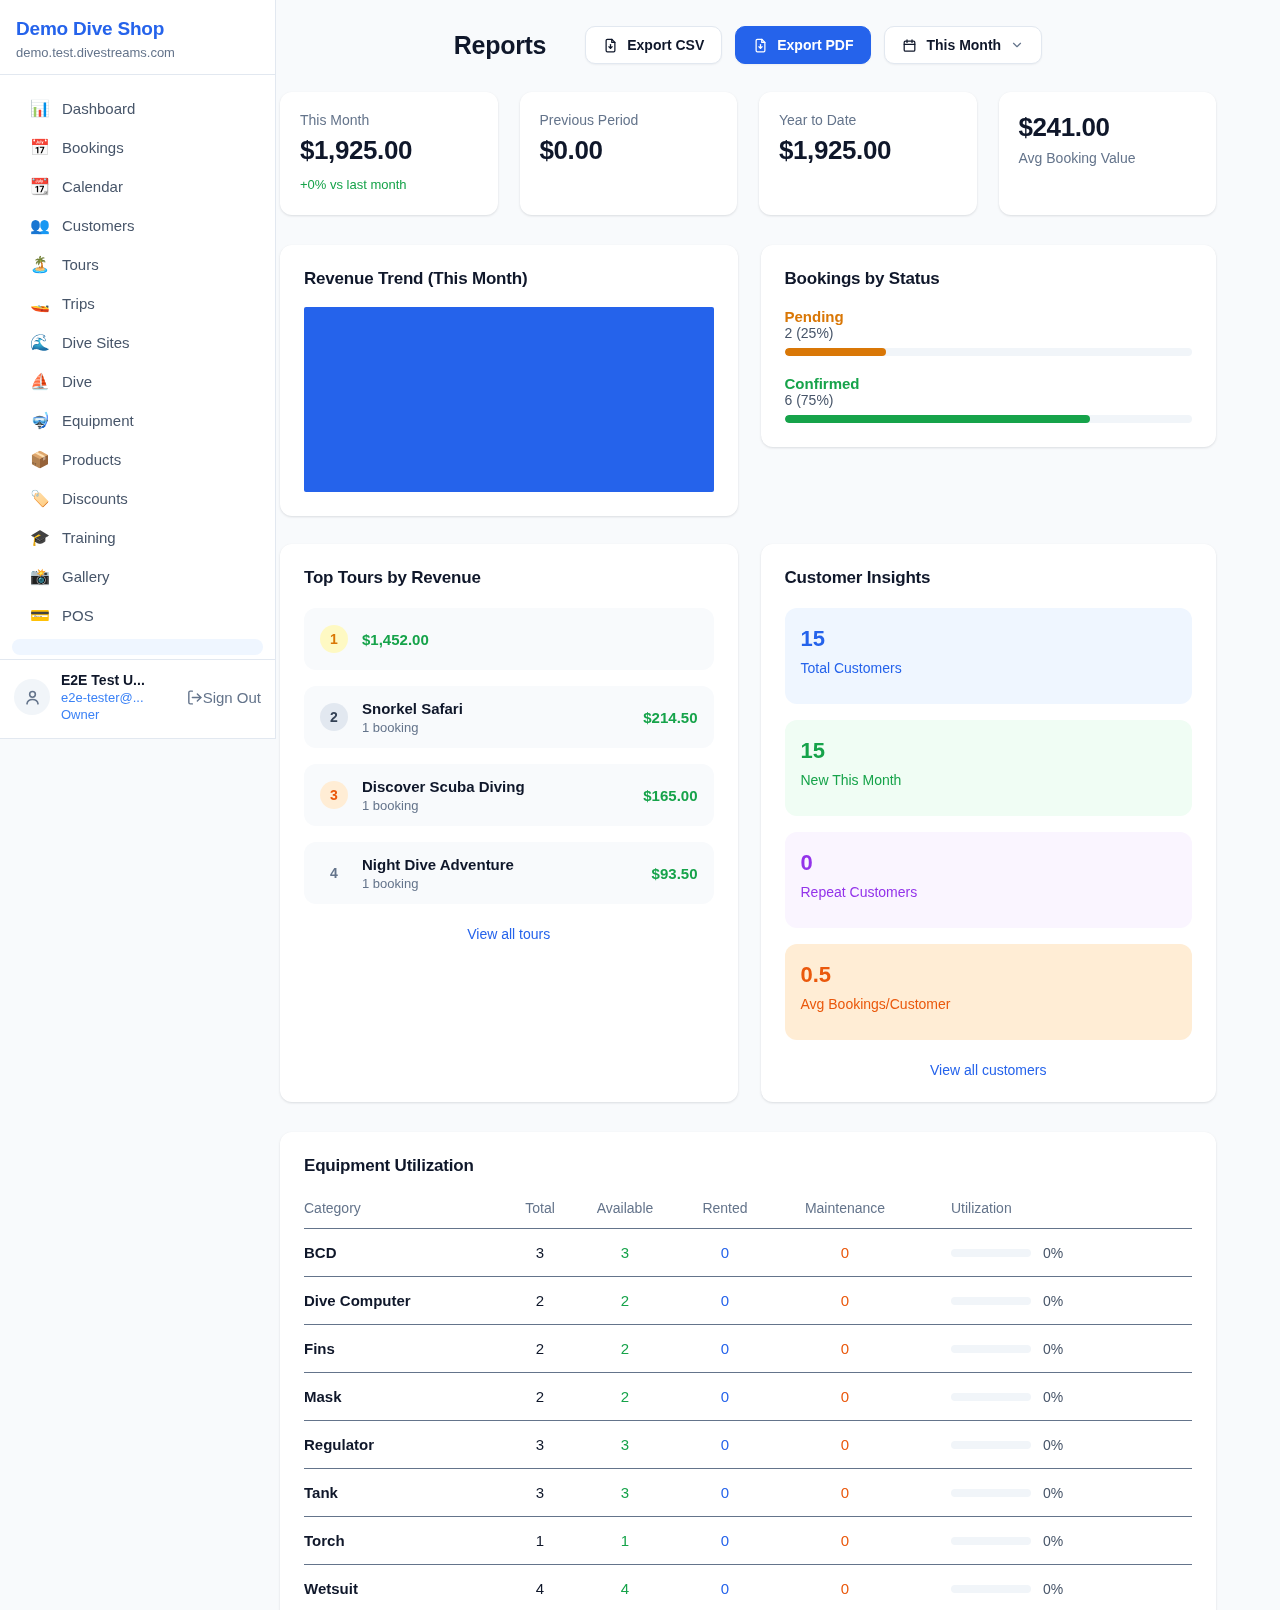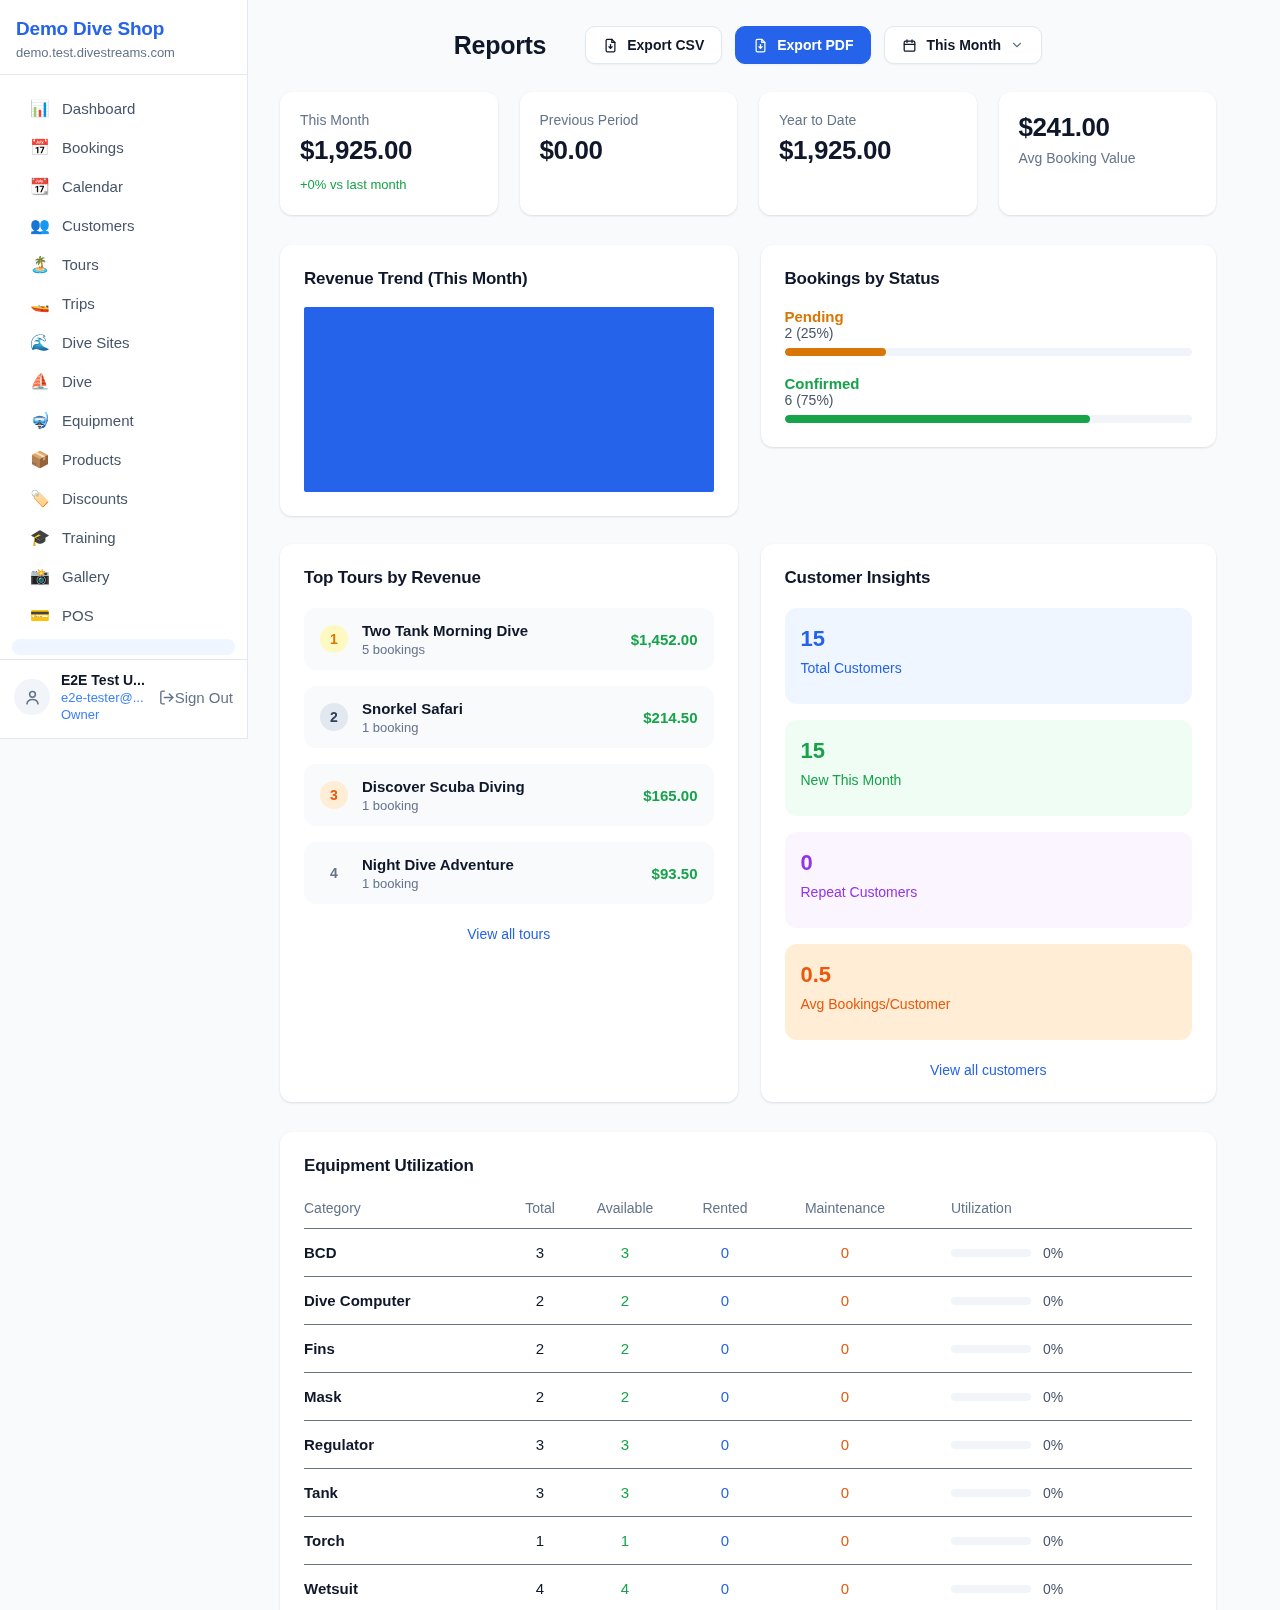--- a/index.html
+++ b/index.html
@@ -6,21 +6,21 @@
   html,body { width:1280px; }
   body {
     background:#f8fafc;
     font-family:"Liberation Sans","DejaVu Sans",sans-serif;
     color:#0f172a;
     position:relative;
     min-height:1610px;
   }
   
   .sidebar {
-    position:absolute; left:0; top:0; width:248px;
+    position:absolute; left:0; top:0; width:276px;
     background:#fff; border-right:1px solid #e2e8f0; border-bottom:1px solid #e2e8f0;
   }
   .brand { padding:18px 16px 14px; border-bottom:1px solid #e2e8f0; }
   .brand-name { color:#2563eb; font-size:19px; font-weight:700; letter-spacing:-.2px; }
   .brand-domain { color:#64748b; font-size:13px; margin-top:5px; }
   .nav { padding:14px 12px 0; }
   .nav-item { display:flex; align-items:center; gap:14px; padding:10px 18px; border-radius:8px; cursor:pointer; }
   .nav-icon { font-size:16px; width:18px; text-align:center; }
   .nav-label { font-size:15px; color:#475569; }
   .active-pill { margin:4px 12px 0; height:16px; border-radius:8px; background:#eff6ff; }
@@ -284,24 +284,20 @@
           </div>
       </div>
     </section>
 
     <section class="row3">
       <div class="card section-card">
         <div class="section-title">Top Tours by Revenue</div>
         <div class="tour-list" id="tour-list">
             <div class="tour-row">
               <div class="rank-badge" style="background: rgb(254, 249, 195); color: rgb(217, 119, 6);">1</div>
-              <div class="tour-info">
-                <div class="tour-name">Two Tank Morning Dive</div>
-                <div class="tour-bookings">5 bookings</div>
-              </div>
               <div class="tour-revenue">$1,452.00</div>
             </div>
             <div class="tour-row">
               <div class="rank-badge" style="background: rgb(226, 232, 240); color: rgb(51, 65, 85);">2</div>
               <div class="tour-info">
                 <div class="tour-name">Snorkel Safari</div>
                 <div class="tour-bookings">1 booking</div>
               </div>
               <div class="tour-revenue">$214.50</div>
             </div>

